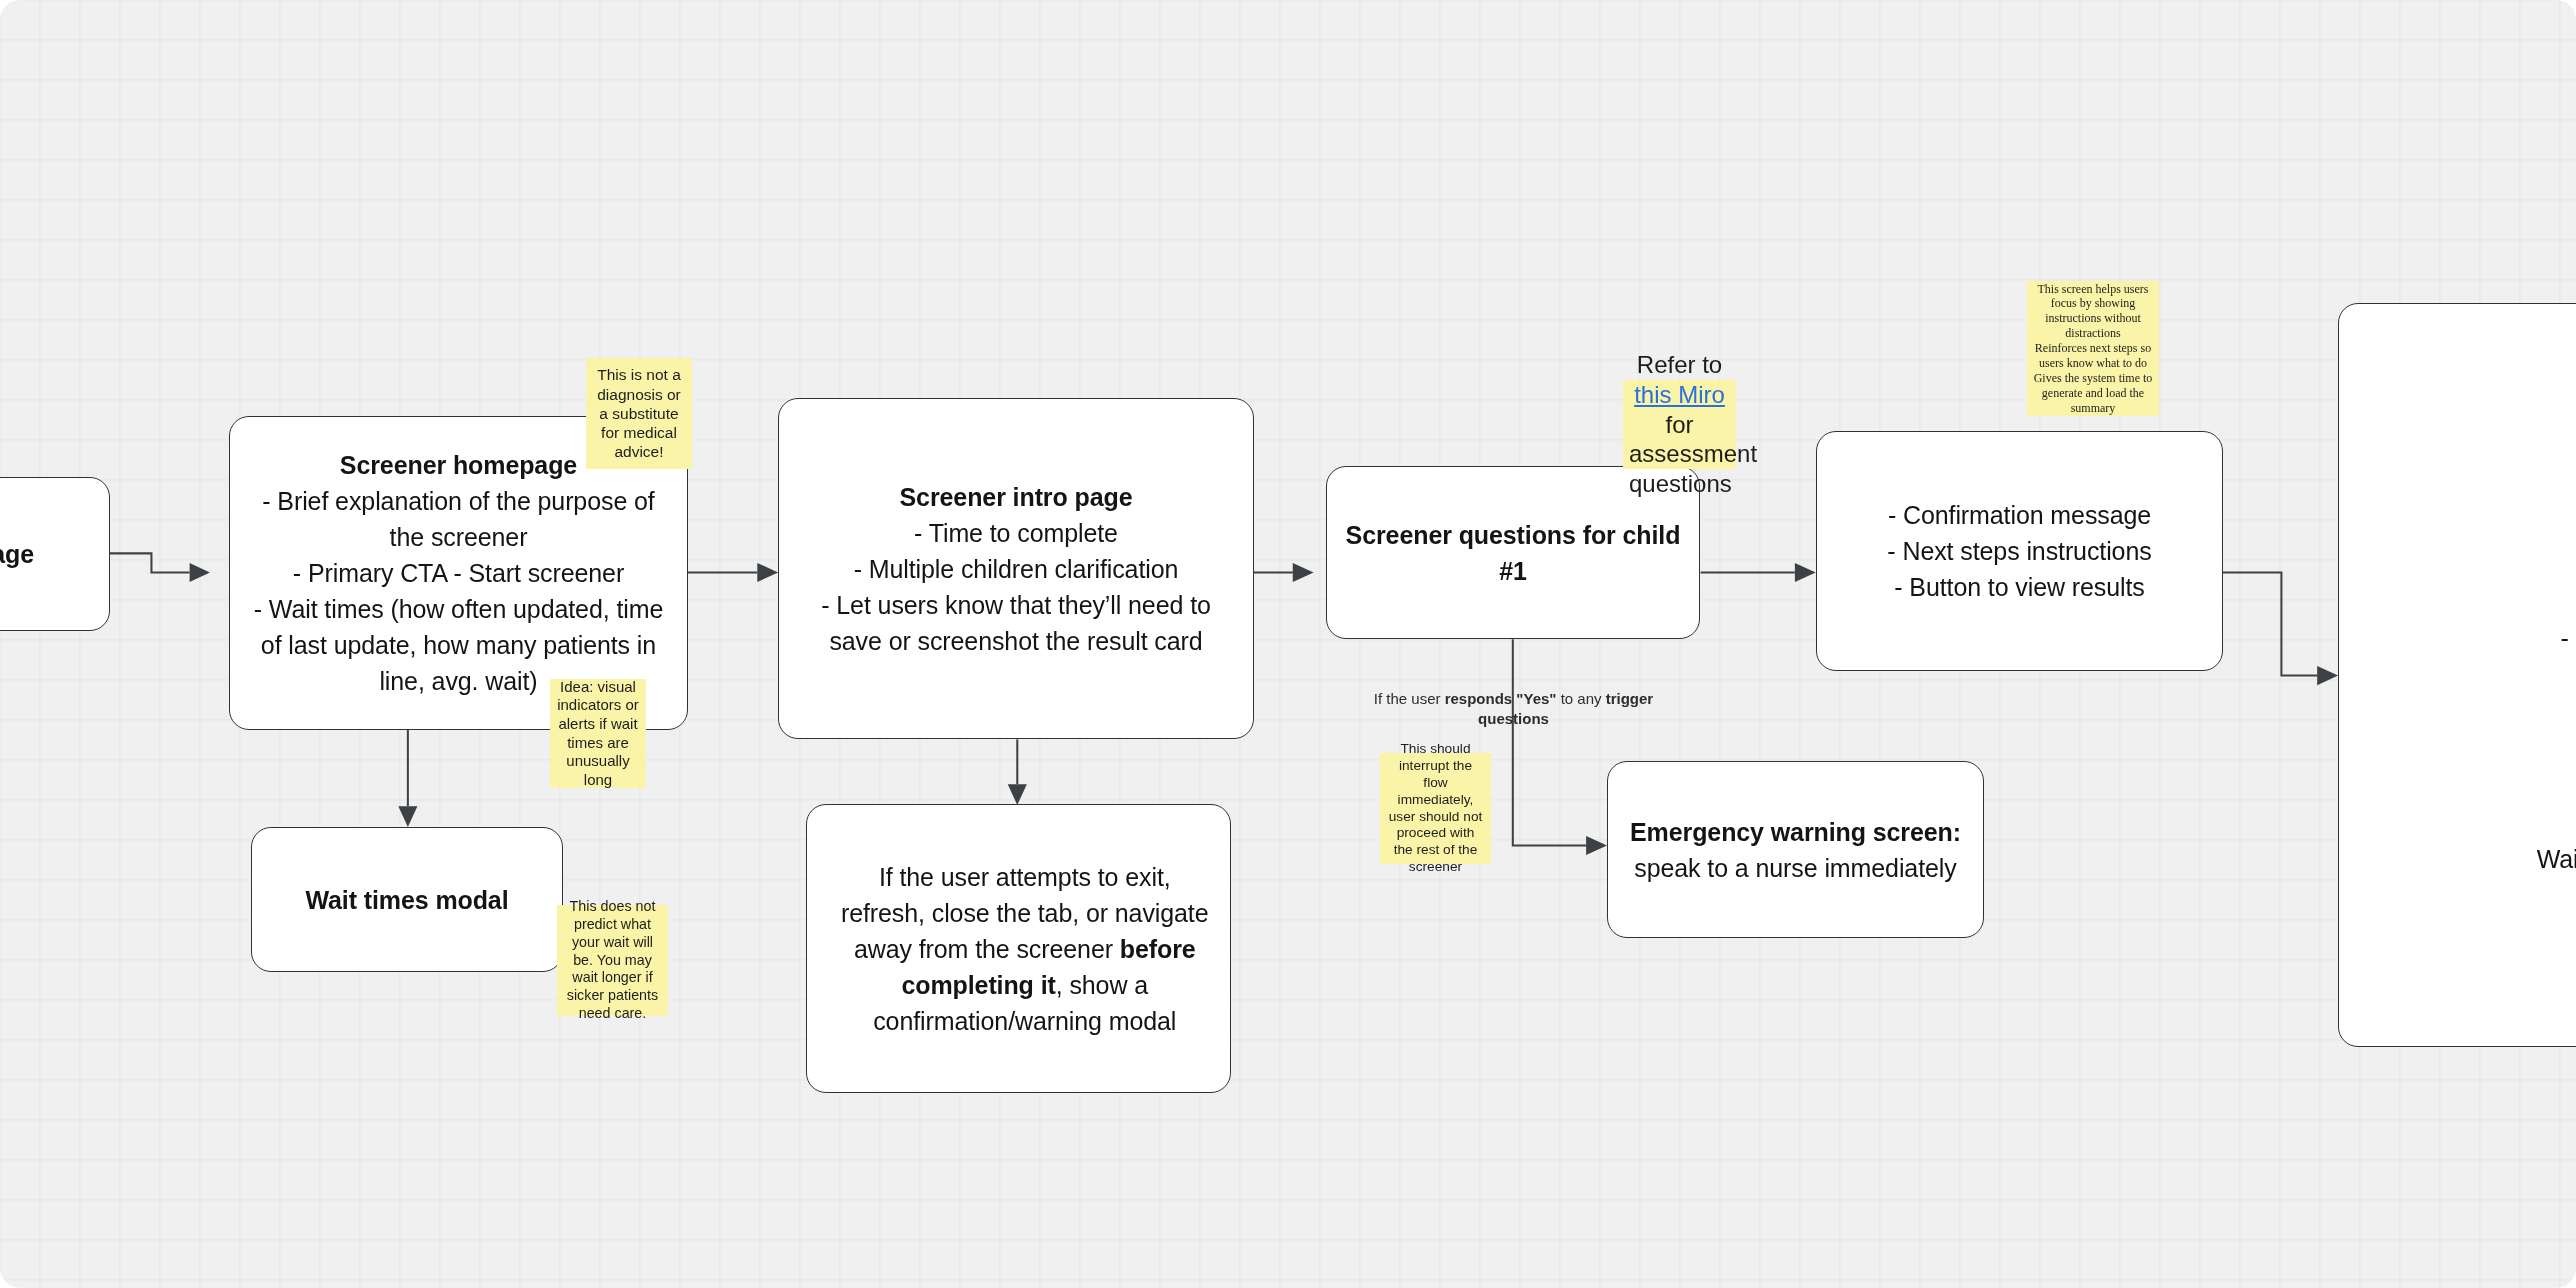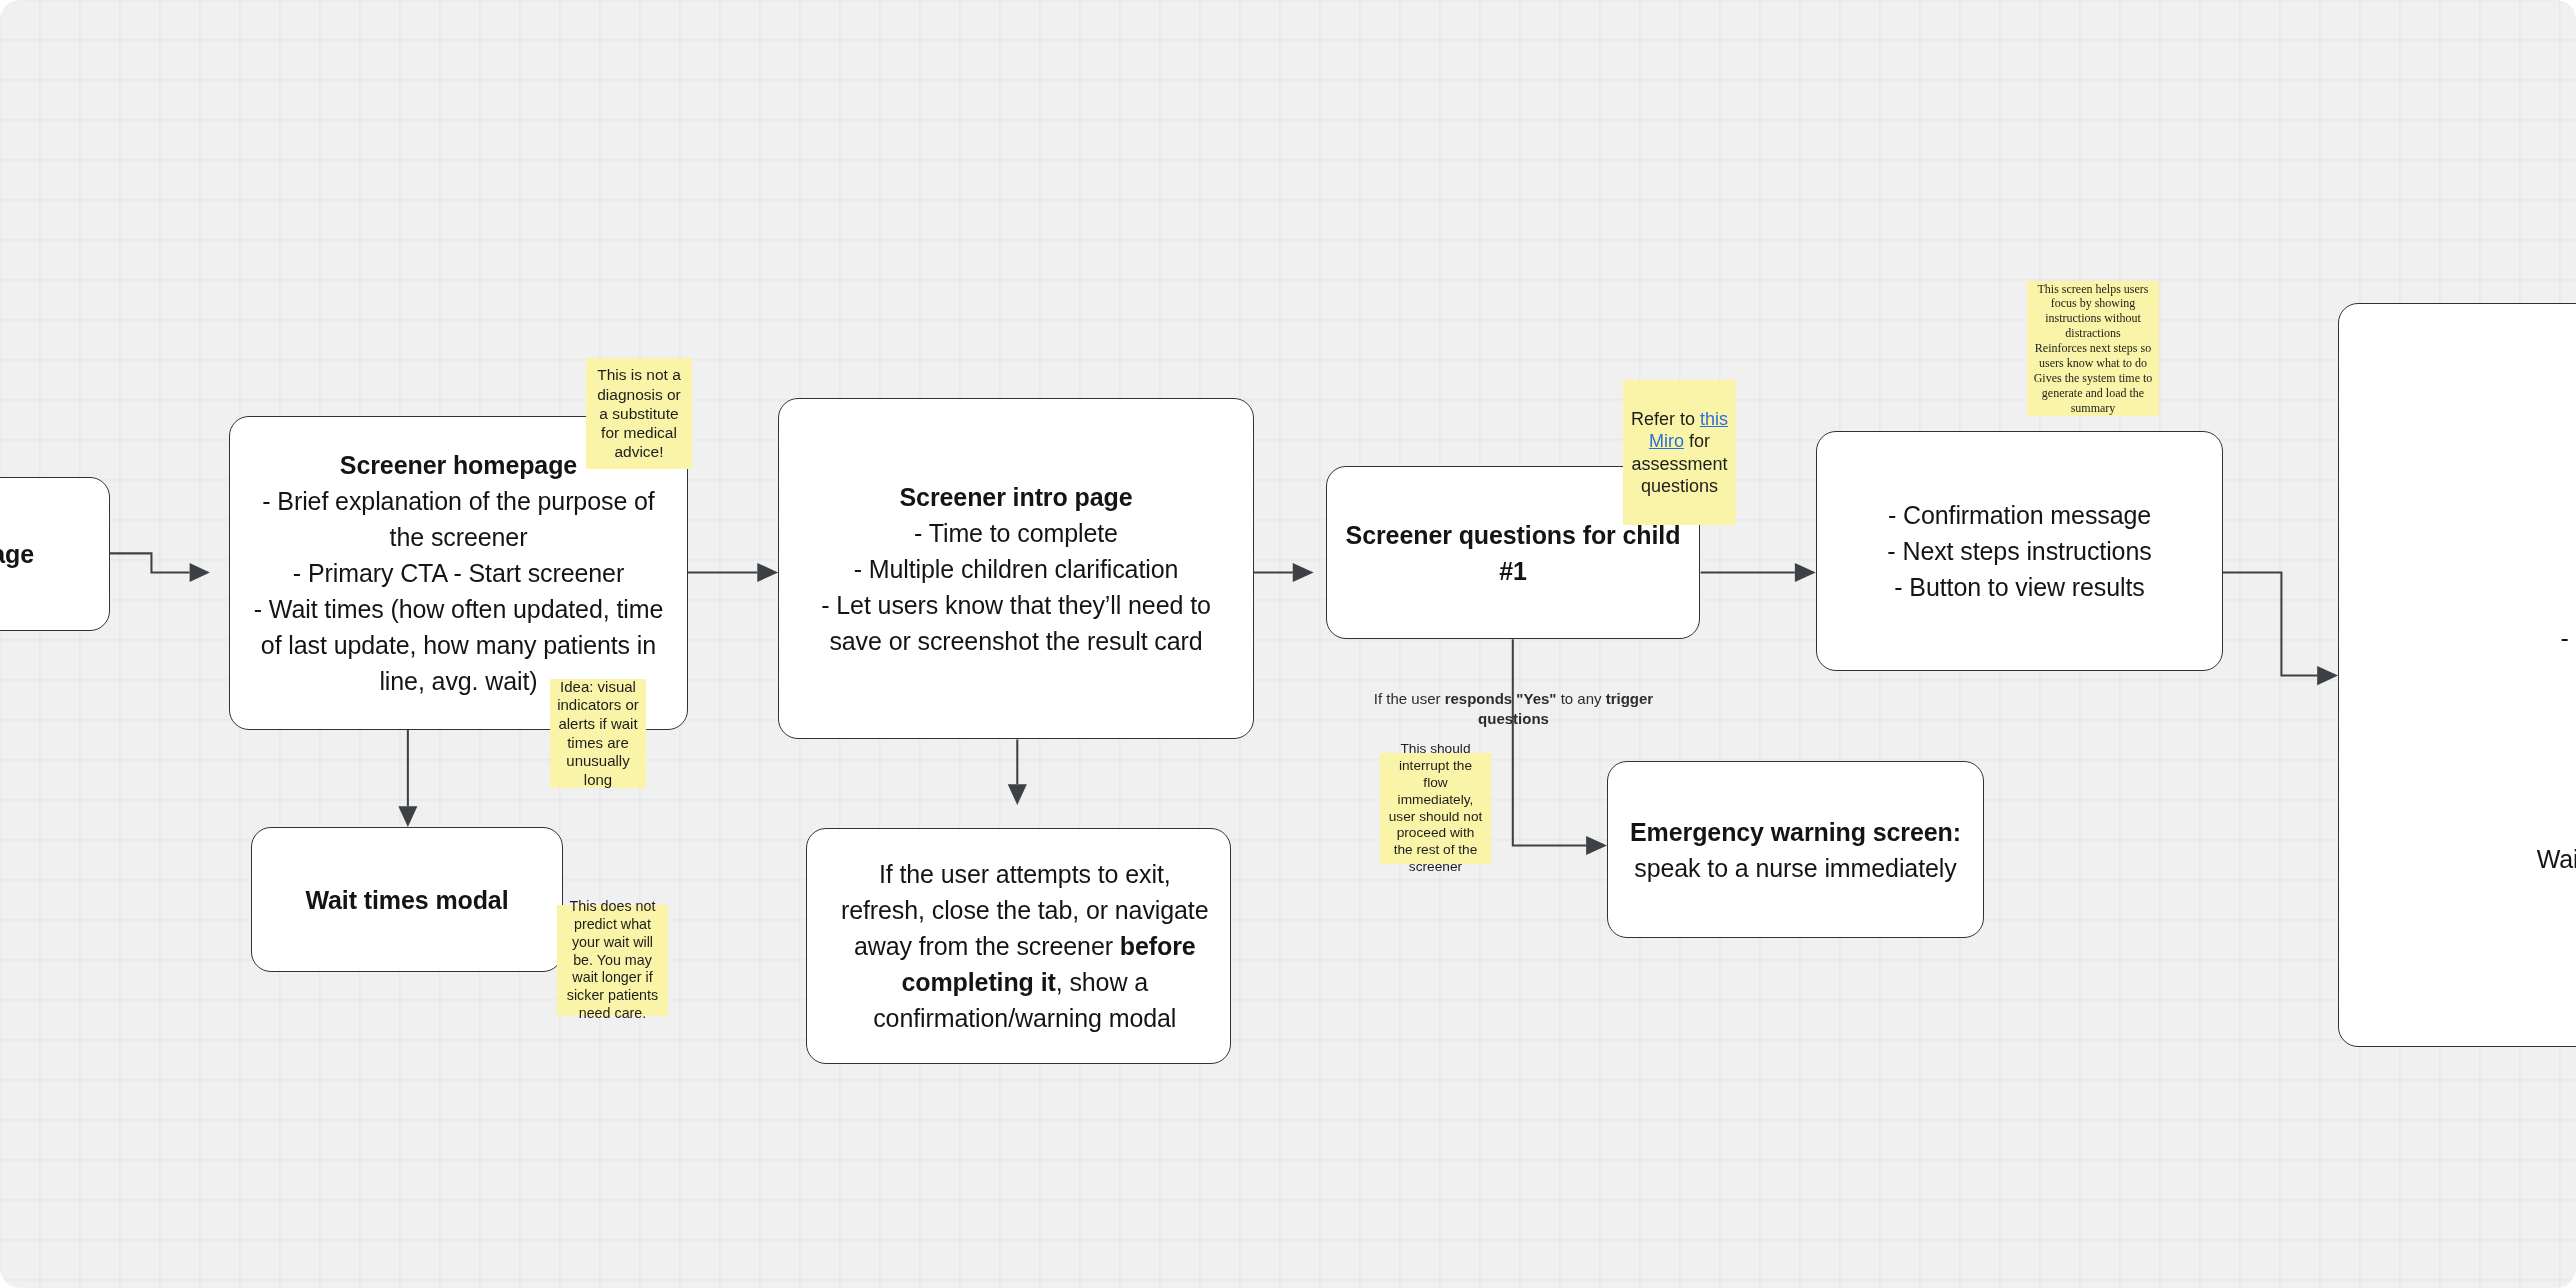--- a/index.html
+++ b/index.html
@@ -172,21 +172,21 @@
 
   <div class="node" style="left:778px; top:398px; width:476px; height:341px;">
     <div class="body">
       <span class="ttl">Screener intro page</span>
       <span class="ln">- Time to complete</span>
       <span class="ln">- Multiple children clarification</span>
       <span class="ln">- Let users know that they’ll need to save or screenshot the result card</span>
     </div>
   </div>
 
-  <div class="node" style="left:806px; top:828px; width:425px; height:236px;padding-left:28px;">
+  <div class="node" style="left:806px; top:804px; width:425px; height:289px;padding-left:28px;">
     <div class="body">
       <span>If the user attempts to exit, refresh, close the tab, or navigate away from the screener </span><b>before completing it</b><span>, show a confirmation/warning modal</span>
     </div>
   </div>
 
   <div class="node" style="left:1326px; top:466px; width:374px; height:173px;">
     <div class="body">
       <span class="ttl">Screener questions for child #1</span>
     </div>
   </div>
@@ -223,21 +223,21 @@
   </div>
 
   <div class="sticky" style="left:550px; top:679px; width:96px; height:109px; font-size:15px;">
     <span class="stxt">Idea: visual indicators or alerts if wait times are unusually long</span>
   </div>
 
   <div class="sticky" style="left:557px; top:905px; width:111px; height:111px; font-size:14.3px;">
     <span class="stxt">This does not predict what your wait will be. You may wait longer if sicker patients need care.</span>
   </div>
 
-  <div class="sticky" style="left:1623px; top:380px; width:113px; height:145px; font-size:18px;">
+  <div class="sticky" style="left:1623px; top:380px; width:113px; height:89px; font-size:24px;">
     <span class="stxt">
       <span>Refer to </span><a href="#">this Miro</a><span> for assessment questions</span>
     </span>
   </div>
 
   <div class="sticky" style="left:1380px; top:753px; width:111px; height:111px; font-size:13.7px;">
     <span class="stxt">This should interrupt the flow immediately, user should not proceed with the rest of the screener</span>
   </div>
 
   <div class="sticky" style="left:2027px; top:281px; width:132px; height:135px; font-size:12px;font-family:Liberation Serif, serif;">

